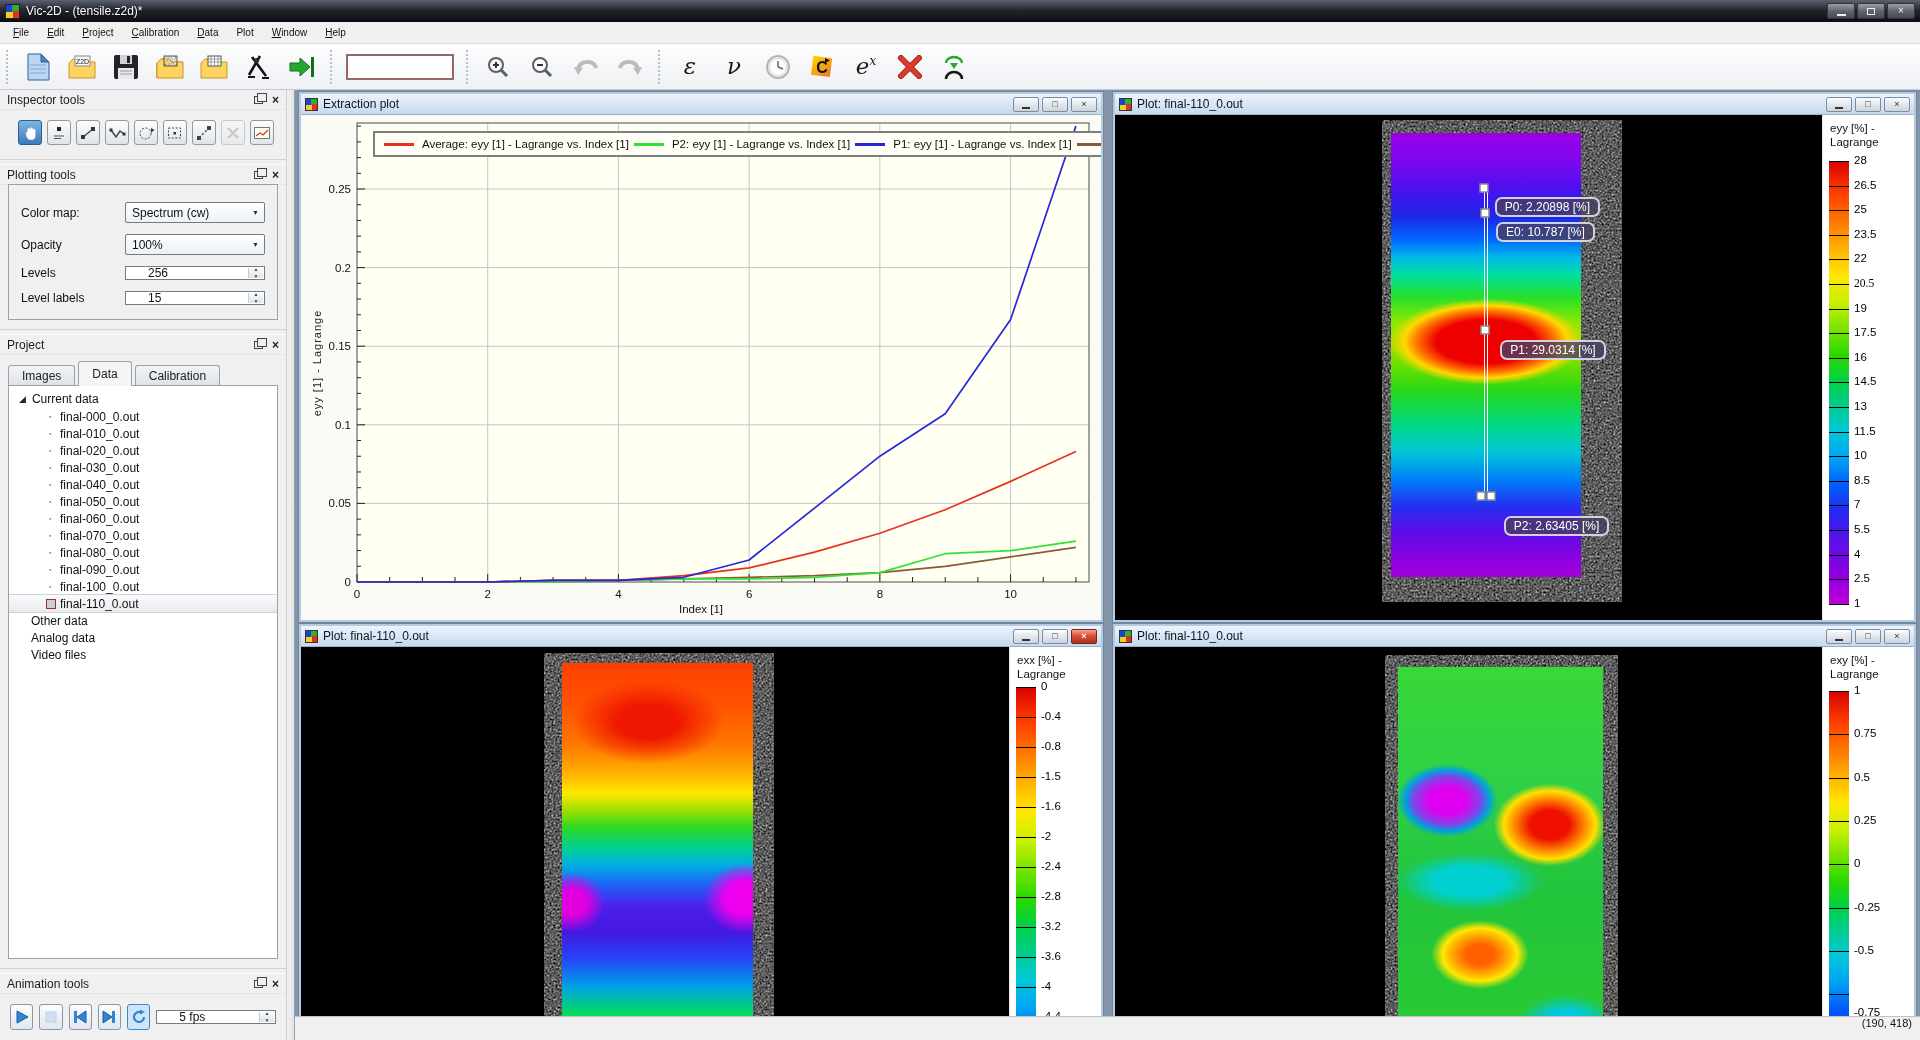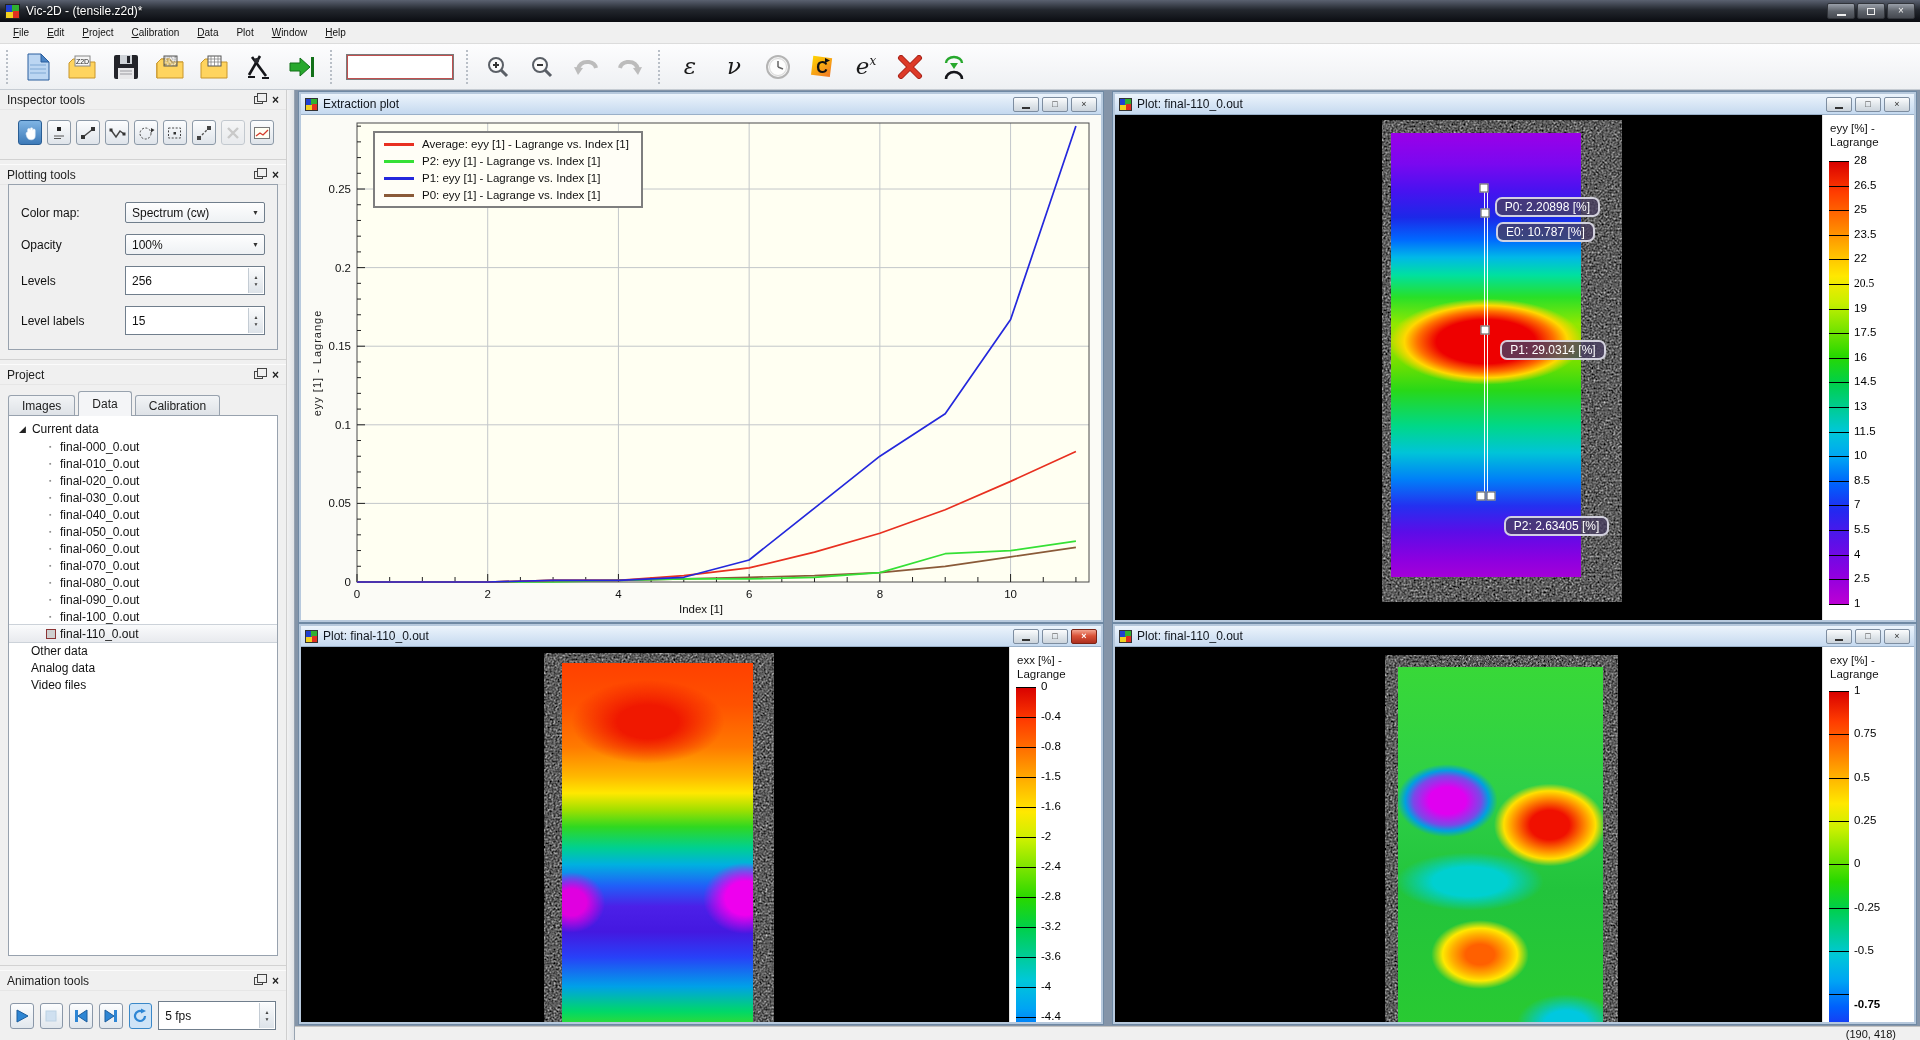--- a/index.html
+++ b/index.html
@@ -39,21 +39,21 @@
   .tabs{display:flex;align-items:flex-end;padding:6px 8px 0 8px;position:relative}
   .tab{height:21px;padding:0 13px;border:1px solid #98a2ae;border-bottom:none;border-radius:3px 3px 0 0;background:linear-gradient(#f2f4f6,#dde1e6);margin-right:3px;font-size:12px;display:flex;align-items:center;color:#222}
   .tab.active{background:#f4f5f7;height:25px;position:relative;z-index:2}
   .tab.trunc{width:42px;overflow:hidden;white-space:nowrap;padding-right:0}
   .tab-scroll{position:absolute;right:8px;bottom:2px;display:flex;gap:1px}
   .ts-btn{width:14px;height:17px;border:1px solid #98a2ae;background:linear-gradient(#f6f7f8,#dfe3e8);font-size:7px;display:flex;align-items:center;justify-content:center;color:#444}
   .groupbox{border:1px solid #98a2ae;margin:0 8px;background:#f0f0f0;padding:6px 10px 10px 10px;position:relative;top:-1px}
   .frow{display:flex;justify-content:space-between;align-items:center;margin:11px 2px;font-size:12px}
   .combo{width:140px;height:21px;border:1px solid #707e8c;border-radius:2px;background:linear-gradient(#fefefe,#eef1f4);display:flex;align-items:center;padding-left:6px;font-size:12px;position:relative}
   .combo .ca{position:absolute;right:5px;font-size:7px;color:#333}
-  .spin{width:140px;height:29px;border:1px solid #707e8c;background:#fff;display:flex;align-items:center;padding-left:6px;font-size:12px;position:relative}
+  .spin{width:140px;height:14px;border:1px solid #707e8c;background:#fff;display:flex;align-items:center;padding-left:22px;font-size:12px;position:relative}
   .spin-btns{position:absolute;right:1px;top:1px;bottom:1px;width:15px;border-left:1px solid #c4ccd4;background:linear-gradient(#fafbfc,#dde3e9);display:flex;flex-direction:column;align-items:center;justify-content:center;font-size:5px;color:#444;line-height:1.4}
   .treebox{border:1px solid #98a2ae;margin:0 8px;background:#fff;flex:1;position:relative;top:-1px;overflow:hidden;padding-top:4px}
   .tree-root{display:flex;align-items:center;gap:6px;padding-left:10px;height:18px;font-size:12px}
   .tri{font-size:9px;color:#222}
   .tree-file{display:flex;align-items:center;height:17px;padding-left:40px;font-size:12px}
   .tree-file.selected{background:linear-gradient(#fafbfc,#e8eaee);outline:1px solid #ccd2d9}
   .file-bullet{color:#909090;font-size:7px;width:11px;display:inline-block}
   .file-ico-sel{width:10px;height:10px;border:1px solid #8b3434;background:#cfcfcf;display:inline-block;margin-right:4px;margin-left:-3px}
   .tree-other{height:17px;padding-left:22px;font-size:12px;display:flex;align-items:center}
   .anim-row{display:flex;gap:6px;padding:10px 10px;align-items:center}
@@ -64,21 +64,21 @@
   .mdiwin{position:absolute;border:2px solid #b7c9dd;box-shadow:0 0 0 1px #6f89a4;background:#fff}
   .wtitle{height:21px;background:linear-gradient(#ecf4fc,#c5d9ef);display:flex;align-items:center;padding:0 4px;gap:5px;border-bottom:1px solid #9ab0c8;font-size:12px;color:#10151c}
   .wico{width:13px;height:13px;border:1px solid #333;background:conic-gradient(#30b030 0 25%,#e03020 0 50%,#f0d020 0 75%,#2040d0 0)}
   .wbtns{margin-left:auto;display:flex;gap:3px}
   .wbtn{width:26px;height:15px;border:1px solid #7d8da0;border-radius:2px;background:linear-gradient(#fbfcfd,#dfe5ea 55%,#ccd4dc);display:flex;align-items:center;justify-content:center;color:#333;font-size:9px;line-height:1}
   .wbtn .m-glyph{width:8px;height:2px;background:#333;margin-top:7px}
   .wbtn.close-red{background:linear-gradient(#f2a38e,#da5238 45%,#ad2f1f);border-color:#7c2315;color:#fff;font-weight:bold}
   .wbody{height:calc(100% - 21px);position:relative;overflow:hidden;background:#fff}
   .chartbody{background:#fbfbf6}
   .chart-wrap{position:relative;width:800px;height:505px}
-  .legend{position:absolute;left:72px;top:16px;background:#fffef6;border:2px solid #7e7e7e;padding:5px 12px 5px 9px;display:flex;flex-direction:column;gap:5px}
+  .legend{position:absolute;left:72px;top:16px;background:#fffef6;border:2px solid #7e7e7e;padding:5px 12px 5px 9px;display:flex;flex-direction:row;gap:5px}
   .lg-row{display:flex;align-items:center;gap:8px}
   .lg-swatch{width:30px;height:3px;display:inline-block}
   .lg-text{font-size:11.5px;white-space:nowrap}
   .ylab{position:absolute;left:-54px;top:48%;width:140px;text-align:center;transform:rotate(-90deg);font-size:11px;letter-spacing:1px;color:#222}
   .xlab{position:absolute;bottom:5px;left:50%;transform:translateX(-50%);font-size:11.5px;color:#111}
   .plotbody{display:flex}
   .plot-canvas{flex:1;background:#000;position:relative;overflow:hidden}
   .speckle{position:absolute}
   .specimen{position:absolute}
   .spec-eyy{background:
@@ -97,21 +97,21 @@
     radial-gradient(ellipse 30% 9% at 82% 88%, #00c8e0 0 35%, rgba(0,200,100,0) 80%),
     linear-gradient(180deg,#38d838 0%,#2fd047 30%,#22c43c 55%,#2bcc2e 100%)}
   .xline{position:absolute;width:4px;border-left:1px solid rgba(255,255,255,.95);border-right:1px solid rgba(255,255,255,.95)}
   .hnd{position:absolute;width:9px;height:9px;background:#fff;border:1px solid #555;transform:translate(-50%,-50%)}
   .anno{position:absolute;transform:translateY(-50%);background:rgba(72,62,96,.8);border:2px solid rgba(235,235,245,.85);border-radius:7px;color:#fff;font-size:12px;padding:1px 8px;white-space:nowrap}
   .colorbar{width:92px;background:#fff;position:relative;border-left:1px solid #e4e4e4;overflow:hidden}
   .cb-title{padding:6px 0 0 7px;font-size:11.5px;color:#111;line-height:1.25}
   .cb-bar{position:absolute;left:6px;width:20px;background:linear-gradient(180deg,#d80000 0%,#ff3c00 7%,#ff7a00 14%,#ffb400 20%,#ffe800 26%,#c8f000 32%,#78e400 38%,#28d800 44%,#00d048 50%,#00cc96 56%,#00c8d8 61%,#00a4f4 67%,#0060fc 73%,#2428f0 79%,#5c10e8 86%,#8c00e0 93%,#bc00d4 100%)}
   .cb-tick{position:absolute;left:6px;width:20px;height:1px;background:#000}
   .cb-label{position:absolute;left:31px;font-size:11.5px;color:#000}
-  .statusbar{position:absolute;left:0;right:0;bottom:0;height:14px;background:#f0f0f0;border-top:1px solid #c2c2c2;display:flex;align-items:flex-end;justify-content:flex-end;padding-right:24px;font-size:11px;color:#111}
+  .statusbar{position:absolute;left:0;right:0;bottom:0;height:24px;background:#f0f0f0;border-top:1px solid #c2c2c2;display:flex;align-items:flex-start;justify-content:flex-end;padding-right:8px;font-size:11px;color:#111}
 </style>
 </head>
 <body>
 
 <svg width="0" height="0" style="position:absolute">
   <defs>
     <filter id="noiseF" x="0" y="0" width="100%" height="100%">
       <feTurbulence type="fractalNoise" baseFrequency="0.5" numOctaves="3" stitchTiles="stitch"></feTurbulence>
       <feColorMatrix type="saturate" values="0"></feColorMatrix>
       <feComponentTransfer>
@@ -817,21 +817,21 @@
             <div class="cb-label" style="top: 123.6px;">0.5</div>
             <div class="cb-tick" style="top: 173.9px;"></div>
             <div class="cb-label" style="top: 166.9px;">0.25</div>
             <div class="cb-tick" style="top: 217.2px;"></div>
             <div class="cb-label" style="top: 210.2px;">0</div>
             <div class="cb-tick" style="top: 260.5px;"></div>
             <div class="cb-label" style="top: 253.5px;">-0.25</div>
             <div class="cb-tick" style="top: 303.8px;"></div>
             <div class="cb-label" style="top: 296.8px;">-0.5</div>
             <div class="cb-tick" style="top: 347.1px;"></div>
-            <div class="cb-label" style="top: 351px; font-weight: bold;">-0.75</div>
+            <div class="cb-label" style="top: 359px;">-0.75</div>
           </div>
       </div>
     </div>
 
     <div class="statusbar">
       <span>(190, 418)</span>
     </div>
   </div>
 </div>
 

